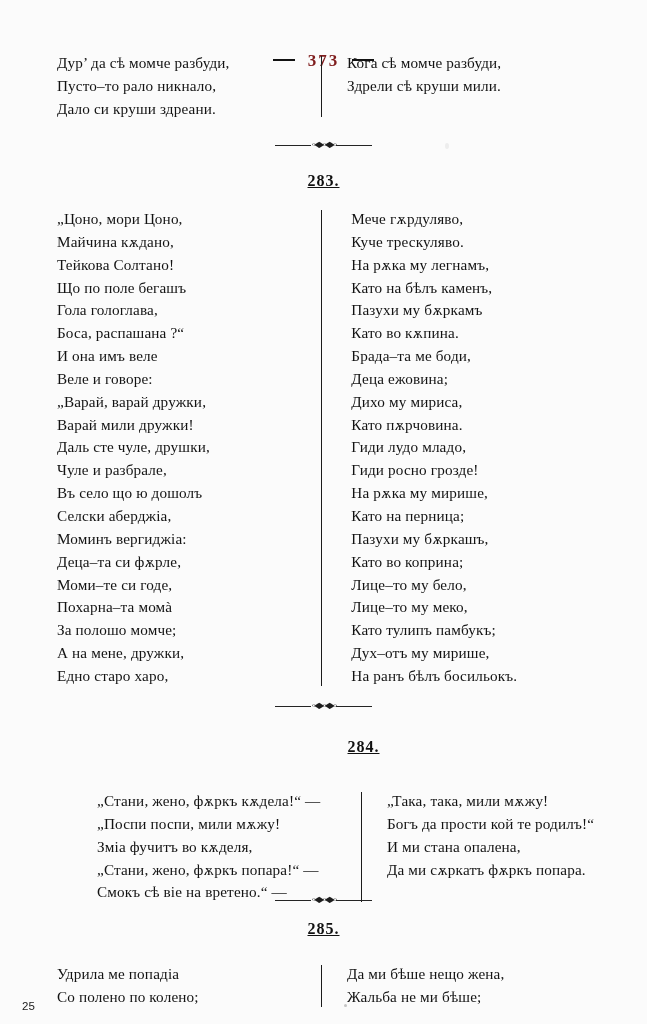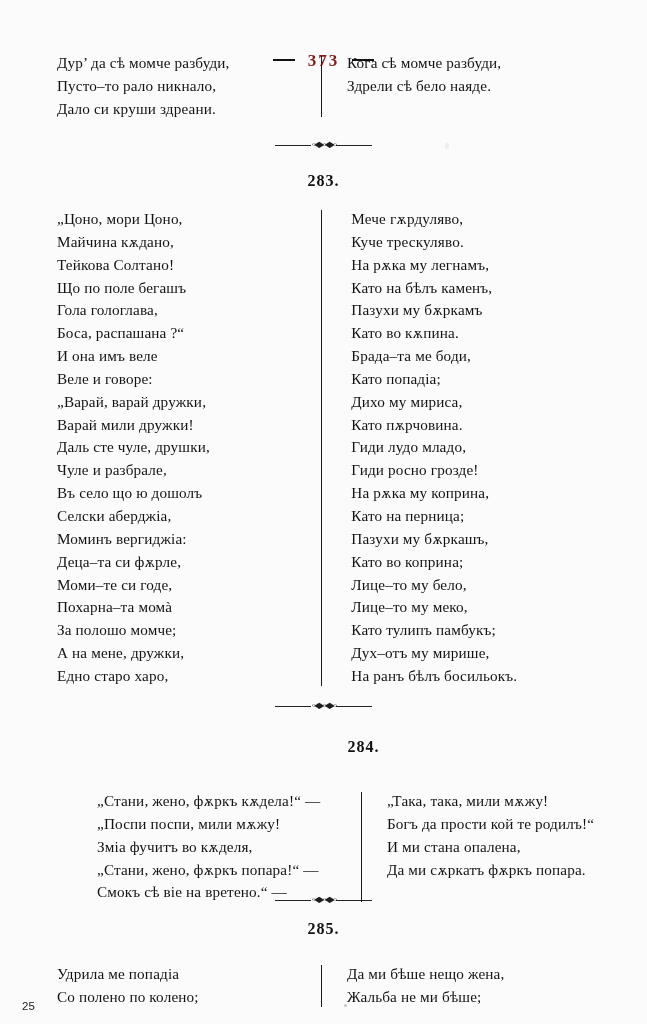--- a/index.html
+++ b/index.html
@@ -49,20 +49,21 @@
     position: absolute;
     left: 0;
     width: 647px;
   }
   .song-number {
     text-align: center;
     font-size: 16px;
     font-weight: bold;
     letter-spacing: 1px;
     color: #101010;
+    text-decoration: underline;
   }
 
   .columns {
     position: relative;
     display: flex;
     align-items: flex-start;
   }
   .col {
     box-sizing: border-box;
   }
@@ -144,21 +145,21 @@
   <div class="song" style="top:52px;">
     <div class="columns">
       <div class="divider" style="top:4px;bottom:4px;"></div>
       <div class="col col-left">
         <div class="line">Дур’ да сѣ момче разбуди,</div>
         <div class="line">Пусто–то рало никнало,</div>
         <div class="line">Дало си круши здреани.</div>
       </div>
       <div class="col col-right">
         <div class="line">Кога сѣ момче разбуди,</div>
-        <div class="line">Здрели сѣ бело наяде.</div>
+        <div class="line">Здрели сѣ круши мили.</div>
       </div>
     </div>
   </div>
 
   <div class="ornament" style="position:absolute;top:138px;">
     <span class="orn-rule"></span><span class="orn-glyph">◦◆◦◆◦</span><span class="orn-rule"></span>
   </div>
 
   <div class="song" style="top:172px;">
     <div class="song-number">283.</div>
@@ -189,26 +190,26 @@
         <div class="line"></div>
       </div>
       <div class="col col-right">
         <div class="line">Мече гѫрдуляво,</div>
         <div class="line">Куче трескуляво.</div>
         <div class="line">На рѫка му легнамъ,</div>
         <div class="line">Като на бѣлъ каменъ,</div>
         <div class="line">Пазухи му бѫркамъ</div>
         <div class="line">Като во кѫпина.</div>
         <div class="line">Брада–та ме боди,</div>
-        <div class="line">Като попадіа;</div>
+        <div class="line">Деца ежовина;</div>
         <div class="line">Дихо му мириса,</div>
         <div class="line">Като пѫрчовина.</div>
         <div class="line">Гиди лудо младо,</div>
         <div class="line">Гиди росно грозде!</div>
-        <div class="line">На рѫка му коприна,</div>
+        <div class="line">На рѫка му мирише,</div>
         <div class="line">Като на перница;</div>
         <div class="line">Пазухи му бѫркашъ,</div>
         <div class="line">Като во коприна;</div>
         <div class="line">Лице–то му бело,</div>
         <div class="line">Лице–то му меко,</div>
         <div class="line">Като тулипъ памбукъ;</div>
         <div class="line">Дух–отъ му мирише,</div>
         <div class="line">На ранъ бѣлъ босильокъ.</div>
       </div>
     </div>

